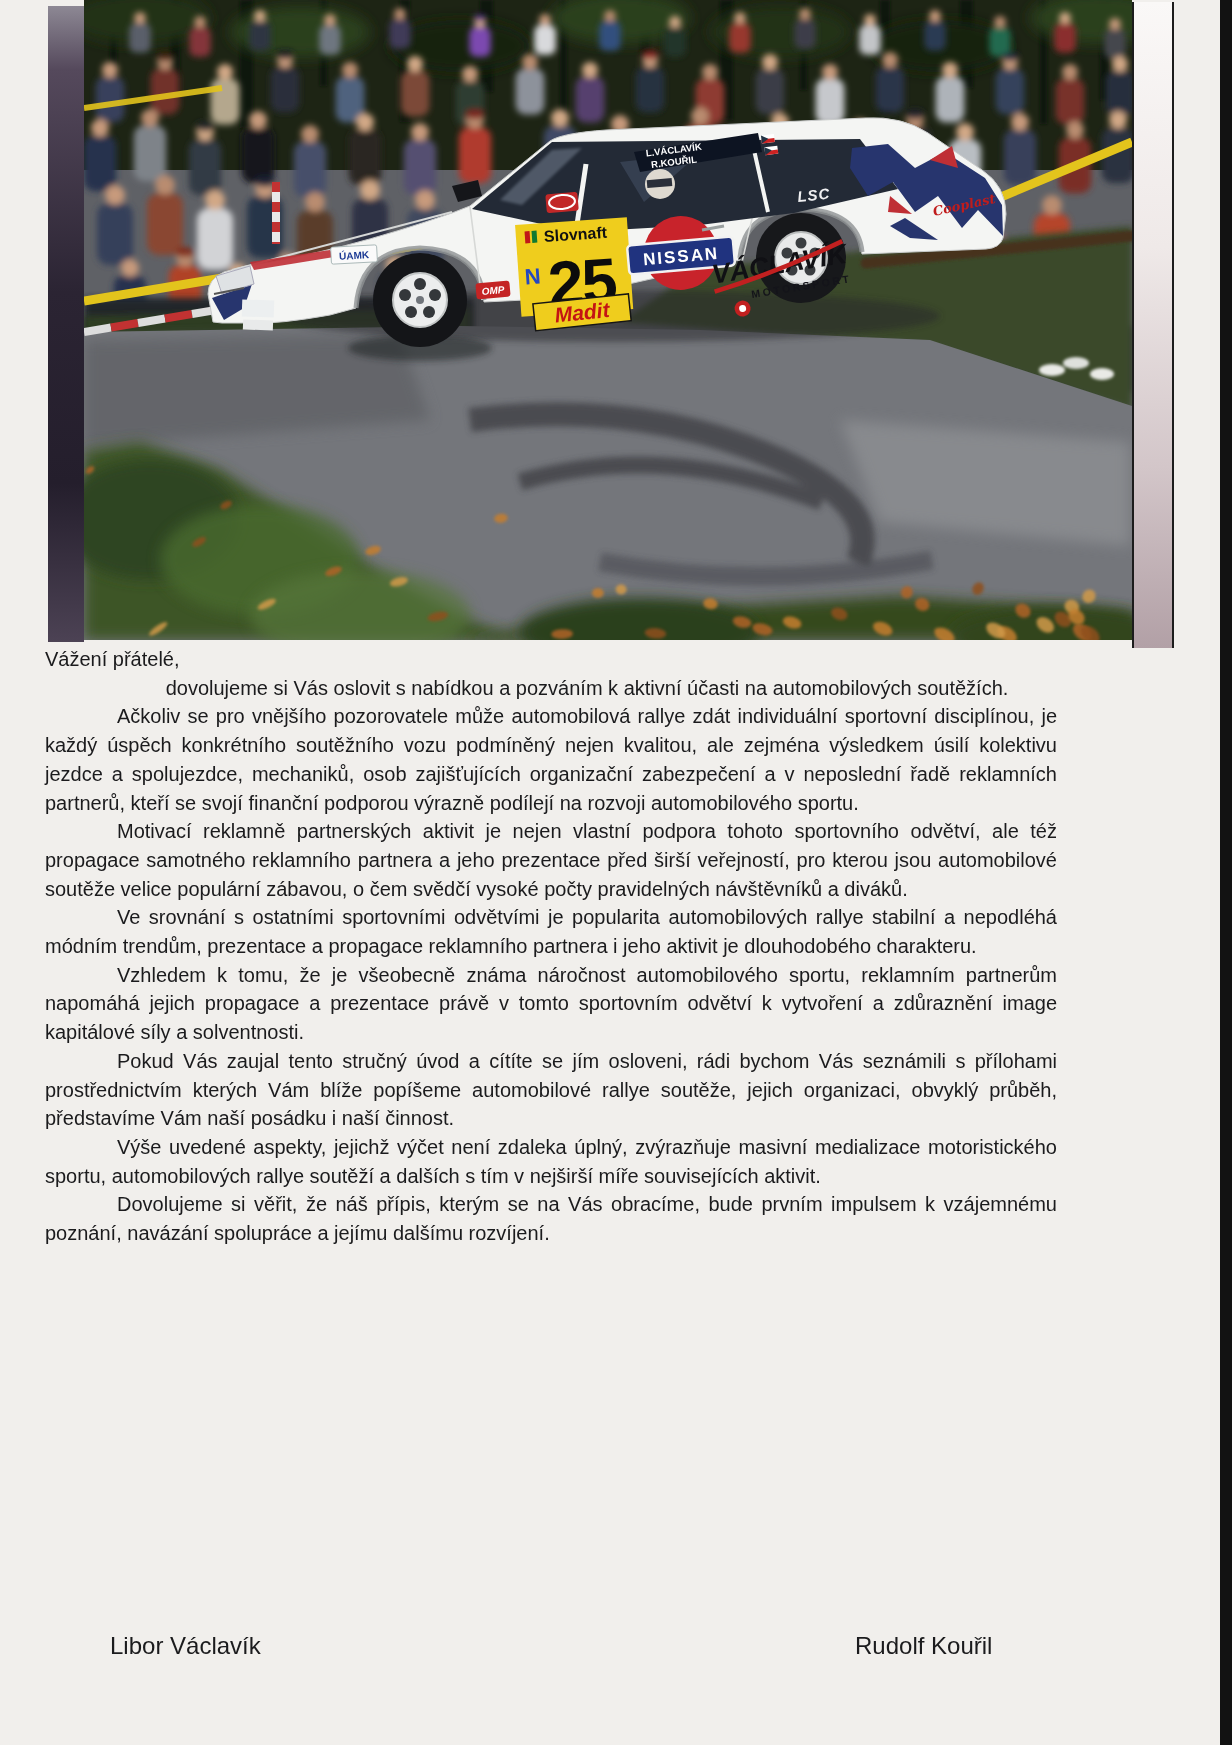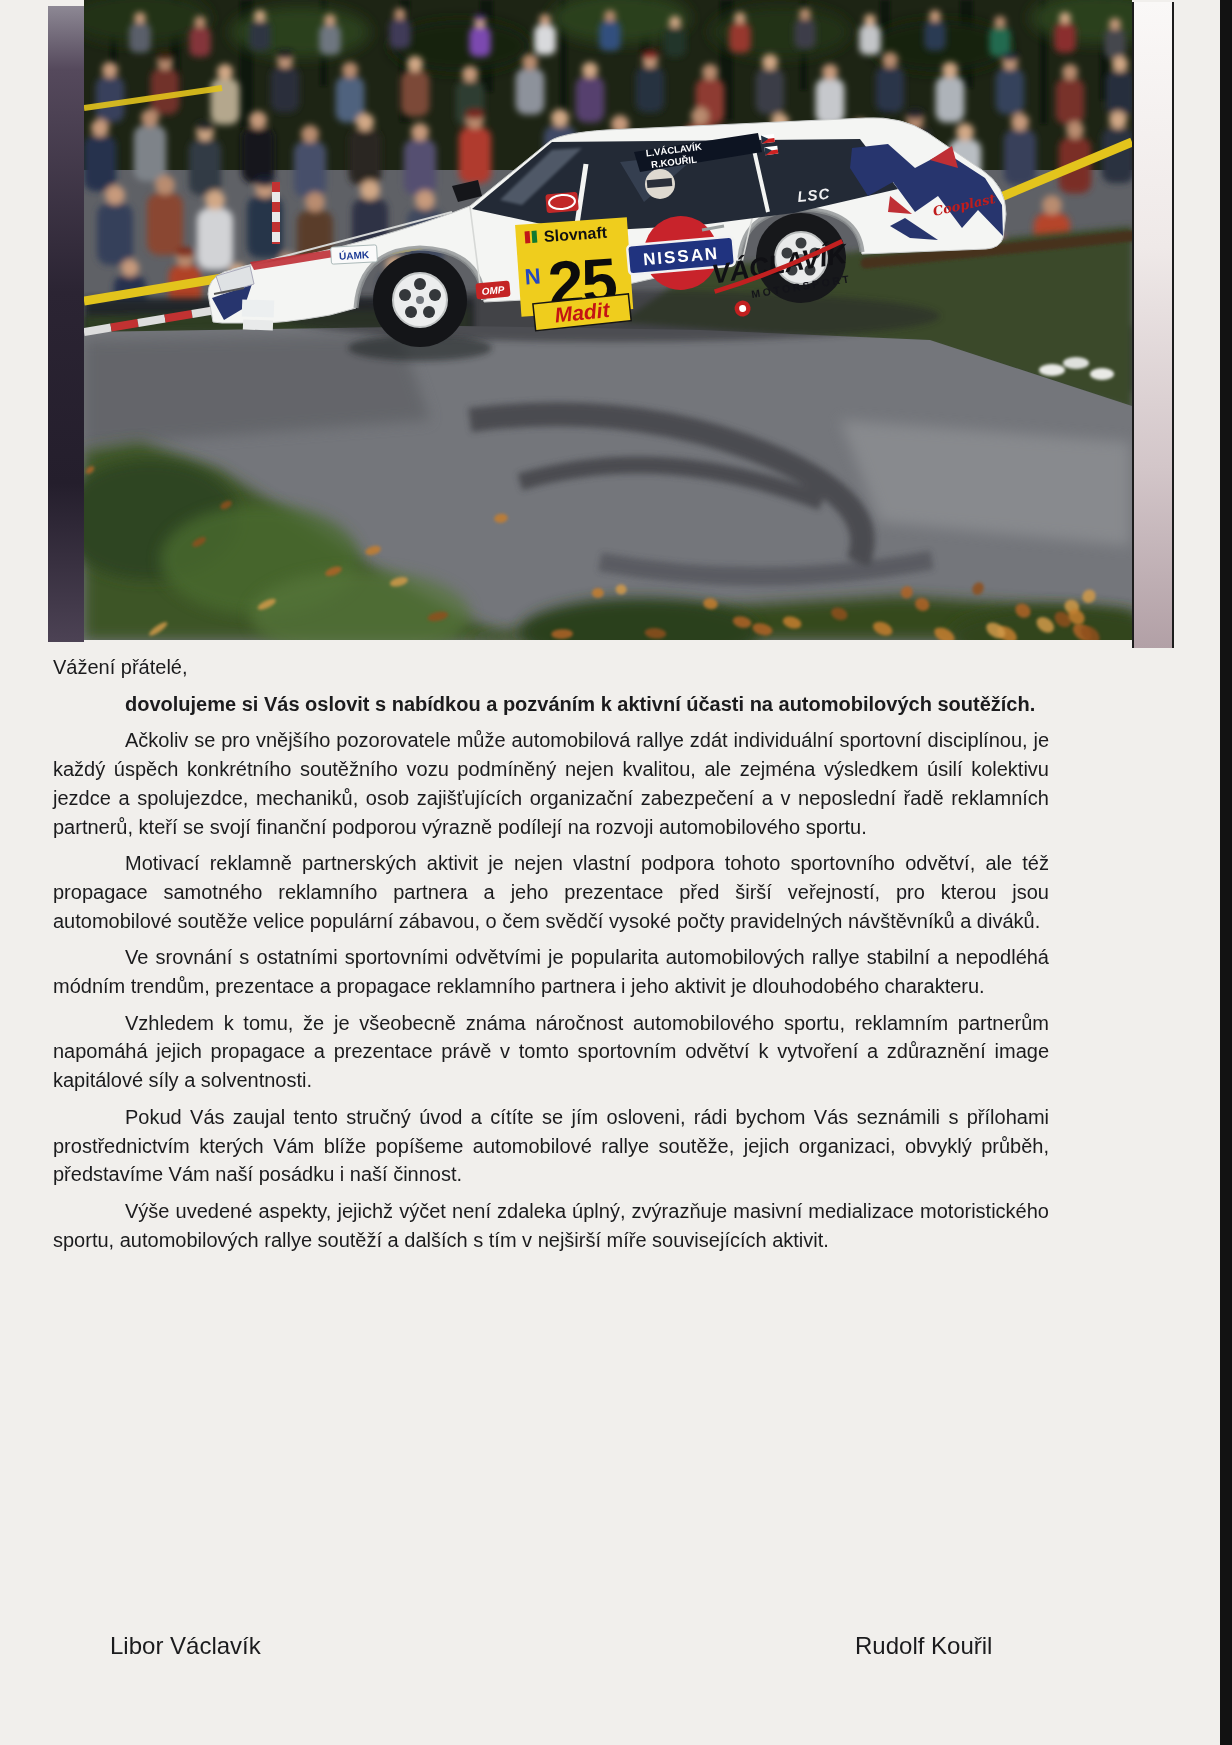--- a/index.html
+++ b/index.html
@@ -17,23 +17,23 @@
     position:absolute;left:1132px;top:2px;width:38px;height:646px;
     background:linear-gradient(180deg,#faf8f7 0%,#efe9e8 38%,#d3c6c9 72%,#b2a0a6 100%);
     border-left:2px solid #1c1c1c;border-right:2px solid #1c1c1c;
   }
   .photo-wrap{position:absolute;left:84px;top:0;width:1048px;height:640px;}
   .photo-wrap svg{display:block;width:100%;height:100%;}
   .letter{
     position:absolute;left:45px;top:645px;width:1012px;
     font-size:20px;line-height:28.7px;text-align:justify;
   }
-  .letter p{margin:8px;text-indent:72px;}
+  .letter p{margin:0;text-indent:72px;}
   .letter p.salutation{text-indent:0;text-align:left;}
-  .letter p.first{text-align:left;font-weight:bold;}
+  .letter p.first{text-align:center;}
   .sig{position:absolute;top:1632px;font-size:24px;}
   .sig-left{left:110px;}
   .sig-right{left:855px;}
 </style>
 </head>
 <body>
 
 <div class="page">
 
   <div class="left-band"></div>
@@ -449,18 +449,19 @@
   <div class="letter">
     <p class="salutation">Vážení přátelé,</p>
     <div id="paragraphs">
         <p class="first">dovolujeme si Vás oslovit s nabídkou a pozváním k aktivní účasti na automobilových soutěžích.</p>
         <p>Ačkoliv se pro vnějšího pozorovatele může automobilová rallye zdát individuální sportovní disciplínou, je každý úspěch konkrétního soutěžního vozu podmíněný nejen kvalitou, ale zejména výsledkem úsilí kolektivu jezdce a spolujezdce, mechaniků, osob zajišťujících organizační zabezpečení a v neposlední řadě reklamních partnerů, kteří se svojí finanční podporou výrazně podílejí na rozvoji automobilového sportu.</p>
         <p>Motivací reklamně partnerských aktivit je nejen vlastní podpora tohoto sportovního odvětví, ale též propagace samotného reklamního partnera a jeho prezentace před širší veřejností, pro kterou jsou automobilové soutěže velice populární zábavou, o čem svědčí vysoké počty pravidelných návštěvníků a diváků.</p>
         <p>Ve srovnání s ostatními sportovními odvětvími je popularita automobilových rallye stabilní a nepodléhá módním trendům, prezentace a propagace reklamního partnera i jeho aktivit je dlouhodobého charakteru.</p>
         <p>Vzhledem k tomu, že je všeobecně známa náročnost automobilového sportu, reklamním partnerům napomáhá jejich propagace a prezentace právě v tomto sportovním odvětví k vytvoření a zdůraznění image kapitálové síly a solventnosti.</p>
         <p>Pokud Vás zaujal tento stručný úvod a cítíte se jím osloveni, rádi bychom Vás seznámili s přílohami prostřednictvím kterých Vám blíže popíšeme automobilové rallye soutěže, jejich organizaci, obvyklý průběh, představíme Vám naší posádku i naší činnost.</p>
         <p>Výše uvedené aspekty, jejichž výčet není zdaleka úplný, zvýrazňuje masivní medializace motoristického sportu, automobilových rallye soutěží a dalších s tím v nejširší míře souvisejících aktivit.</p>
+        <p>Dovolujeme si věřit, že náš přípis, kterým se na Vás obracíme, bude prvním impulsem k vzájemnému poznání, navázání spolupráce a jejímu dalšímu rozvíjení.</p>
       </div>
   </div>
 
   <div class="sig sig-left">Libor Václavík</div>
   <div class="sig sig-right">Rudolf Kouřil</div>
 </div>
 
 </body></html>

